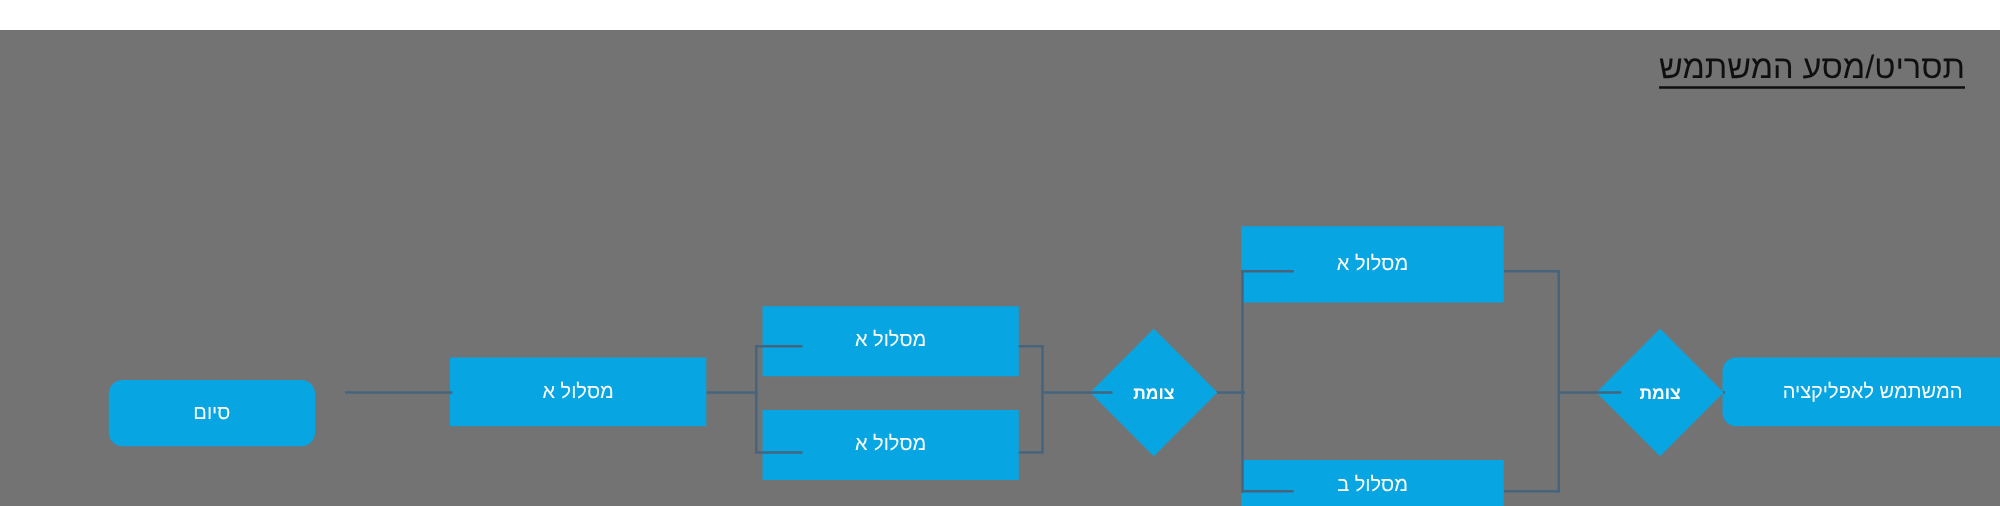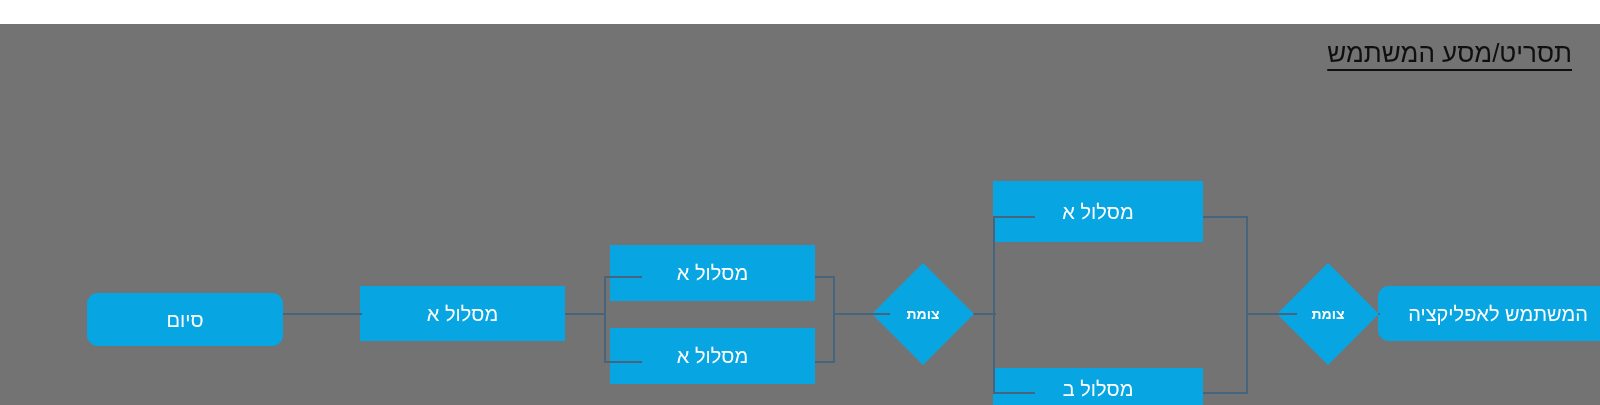--- a/index.html
+++ b/index.html
@@ -32,21 +32,21 @@
     white-space: nowrap;
     letter-spacing: 0px;
   }
   .node {
     position: absolute;
     background: #07A6E3;
     color: #ffffff;
     display: flex;
     align-items: center;
     justify-content: center;
-    font-size: 20px;
+    font-size: 16px;
     direction: rtl;
     text-align: center;
     box-sizing: border-box;
     line-height: 1.2;
   }
   .node.rounded {
     border-radius: 11px;
   }
   .diamond {
     position: absolute;
@@ -139,17 +139,17 @@
   <div class="conn h" style="left:604px; top:337px; width:38px;"></div>
 
   <div class="conn h" style="left:565px; top:289px; width:41px;"></div>
 
   <div class="node" style="left:360px; top:262px; width:205px; height:55px;">
     <span>מסלול א</span>
   </div>
 
   <div class="conn h" style="left:276px; top:289px; width:86px;"></div>
 
-  <div class="node rounded" style="left:87px; top:269px; width:196px; height:53px;">
+  <div class="node rounded" style="left:87px; top:280px; width:165px; height:53px;">
     <span>סיום</span>
   </div>
 
 </div>
 
 </body></html>

